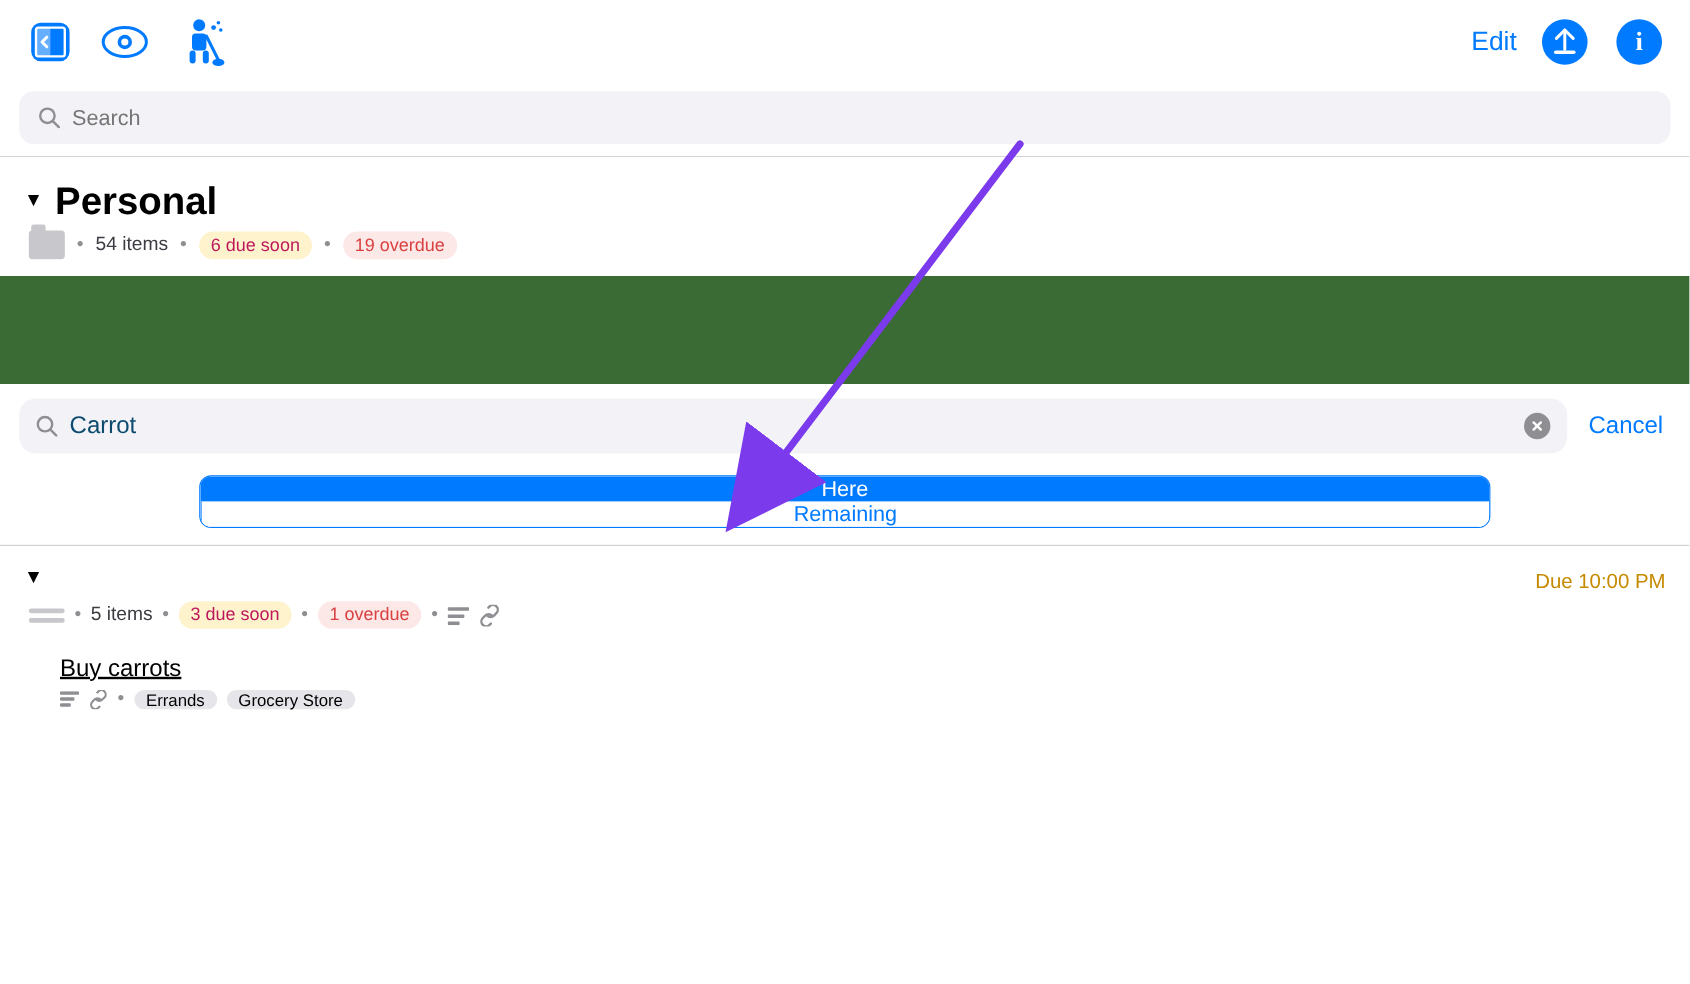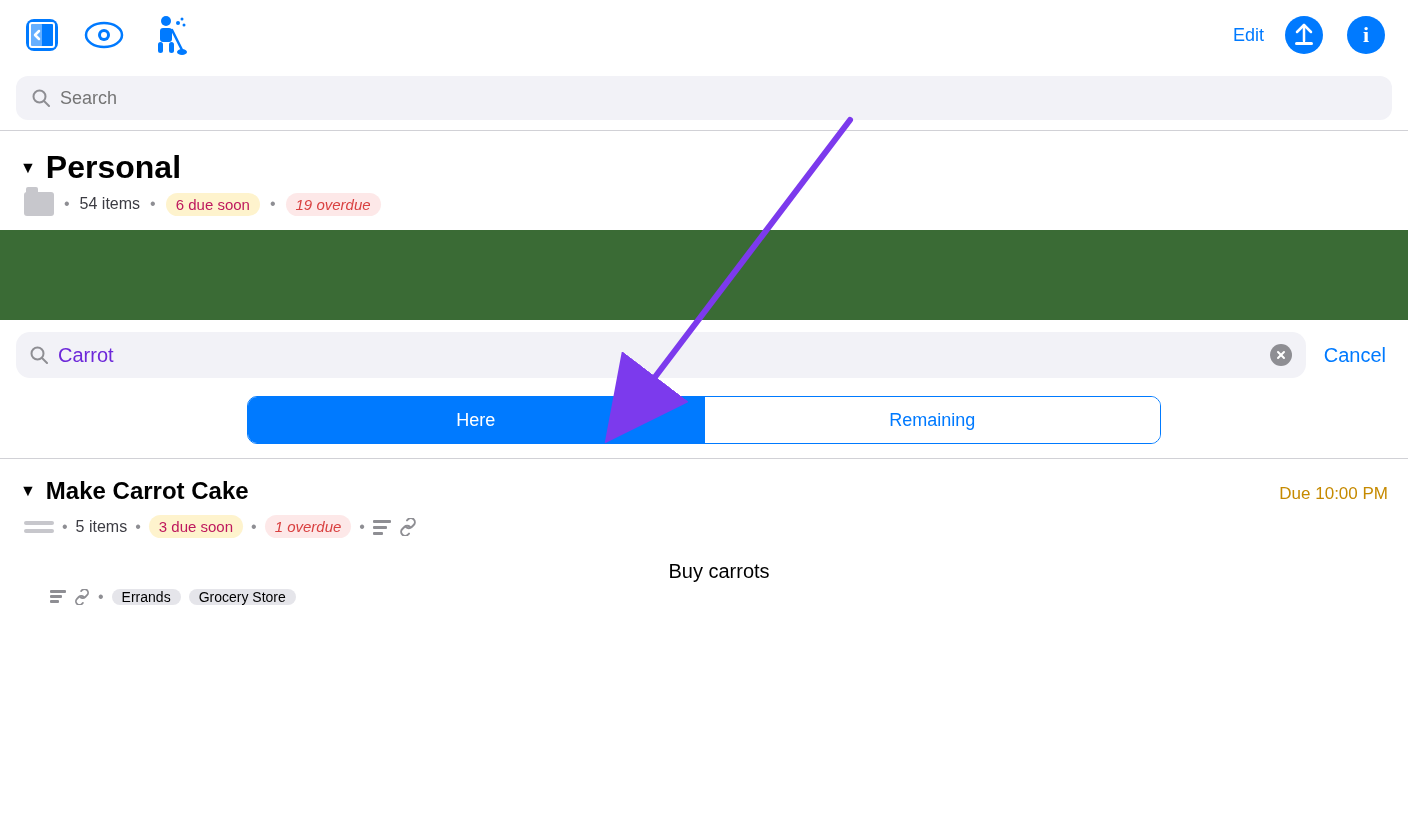--- a/index.html
+++ b/index.html
@@ -127,21 +127,20 @@
       font-size: 15px;
       font-weight: 500;
     }
     .badge-yellow {
       background: #fef3cd;
       color: #be185d;
     }
     .badge-pink {
       background: #fde8e8;
       color: #d94040;
-      font-style: italic;
     }
 
     
     .green-band {
       background: #3a6b35;
       height: 90px;
       width: 100%;
     }
 
     
@@ -159,21 +158,21 @@
       height: 46px;
       display: flex;
       align-items: center;
       padding: 0 14px;
       gap: 10px;
     }
     .search-input-wrapper input {
       border: none;
       background: transparent;
       font-size: 20px;
-      color: #6d28d9;
+      color: #0c4a6e;
       outline: none;
       flex: 1;
     }
     .clear-btn {
       width: 22px;
       height: 22px;
       background: #8e8e93;
       border-radius: 50%;
       display: flex;
       align-items: center;
@@ -191,23 +190,24 @@
       padding: 4px 6px;
     }
 
     
     .segment-control {
       display: flex;
       margin: 0 20px 0;
       border: 1.5px solid #007aff;
       border-radius: 10px;
       overflow: hidden;
-      width: 914px;
+      width: 1076px;
       margin-left: auto;
       margin-right: auto;
+      flex-direction: column;
     }
     .segment-btn {
       flex: 1;
       height: 46px;
       display: flex;
       align-items: center;
       justify-content: center;
       font-size: 18px;
       cursor: pointer;
       border: none;
@@ -290,21 +290,21 @@
       top: 60px;
       left: 0;
       width: 100%;
       height: 500px;
       pointer-events: none;
     }
 
     
     .edit-btn {
       color: #007aff;
-      font-size: 18px;
+      font-size: 22px;
       font-weight: 400;
       cursor: pointer;
     }
   </style>
 </head>
 <body>
 
 <div class="toolbar">
   <div class="toolbar-left">
 
@@ -416,21 +416,20 @@
     <button class="segment-btn inactive">Remaining</button>
   </div>
 </div>
 
 <div class="divider"></div>
 
 <div class="task-section">
   <div style="display:flex; align-items:center; justify-content:space-between;">
     <div class="task-header">
       <span class="triangle-icon">▼</span>
-      <span class="task-title">Make Carrot Cake</span>
     </div>
     <span class="task-due">Due 10:00 PM</span>
   </div>
   <div class="task-meta">
 
     <svg width="30" height="18" viewBox="0 0 30 18">
       <rect x="0" y="3" width="30" height="4" rx="2" fill="#c7c7cc"></rect>
       <rect x="0" y="11" width="30" height="4" rx="2" fill="#c7c7cc"></rect>
     </svg>
     <span class="meta-dot">•</span>
@@ -448,21 +447,21 @@
     </svg>
 
     <svg width="18" height="18" viewBox="0 0 18 18">
       <path d="M7 9a4 4 0 0 0 5.66 0l2-2a4 4 0 0 0-5.66-5.66L8 2.34" stroke="#8e8e93" stroke-width="2" fill="none" stroke-linecap="round"></path>
       <path d="M11 9a4 4 0 0 0-5.66 0l-2 2a4 4 0 0 0 5.66 5.66L10 15.66" stroke="#8e8e93" stroke-width="2" fill="none" stroke-linecap="round"></path>
     </svg>
   </div>
 </div>
 
 <div class="task-item" style="position:relative;">
-  <div style="display:flex; align-items:flex-start; justify-content:center;">
+  <div style="display:flex; align-items:flex-start; justify-content:space-between;text-decoration:underline;">
     <span class="task-item-title">Buy carrots</span>
   </div>
   <div class="task-item-meta">
 
     <svg width="16" height="14" viewBox="0 0 16 14">
       <rect x="0" y="0" width="16" height="3" rx="1" fill="#8e8e93"></rect>
       <rect x="0" y="5" width="12" height="3" rx="1" fill="#8e8e93"></rect>
       <rect x="0" y="10" width="9" height="3" rx="1" fill="#8e8e93"></rect>
     </svg>
 

